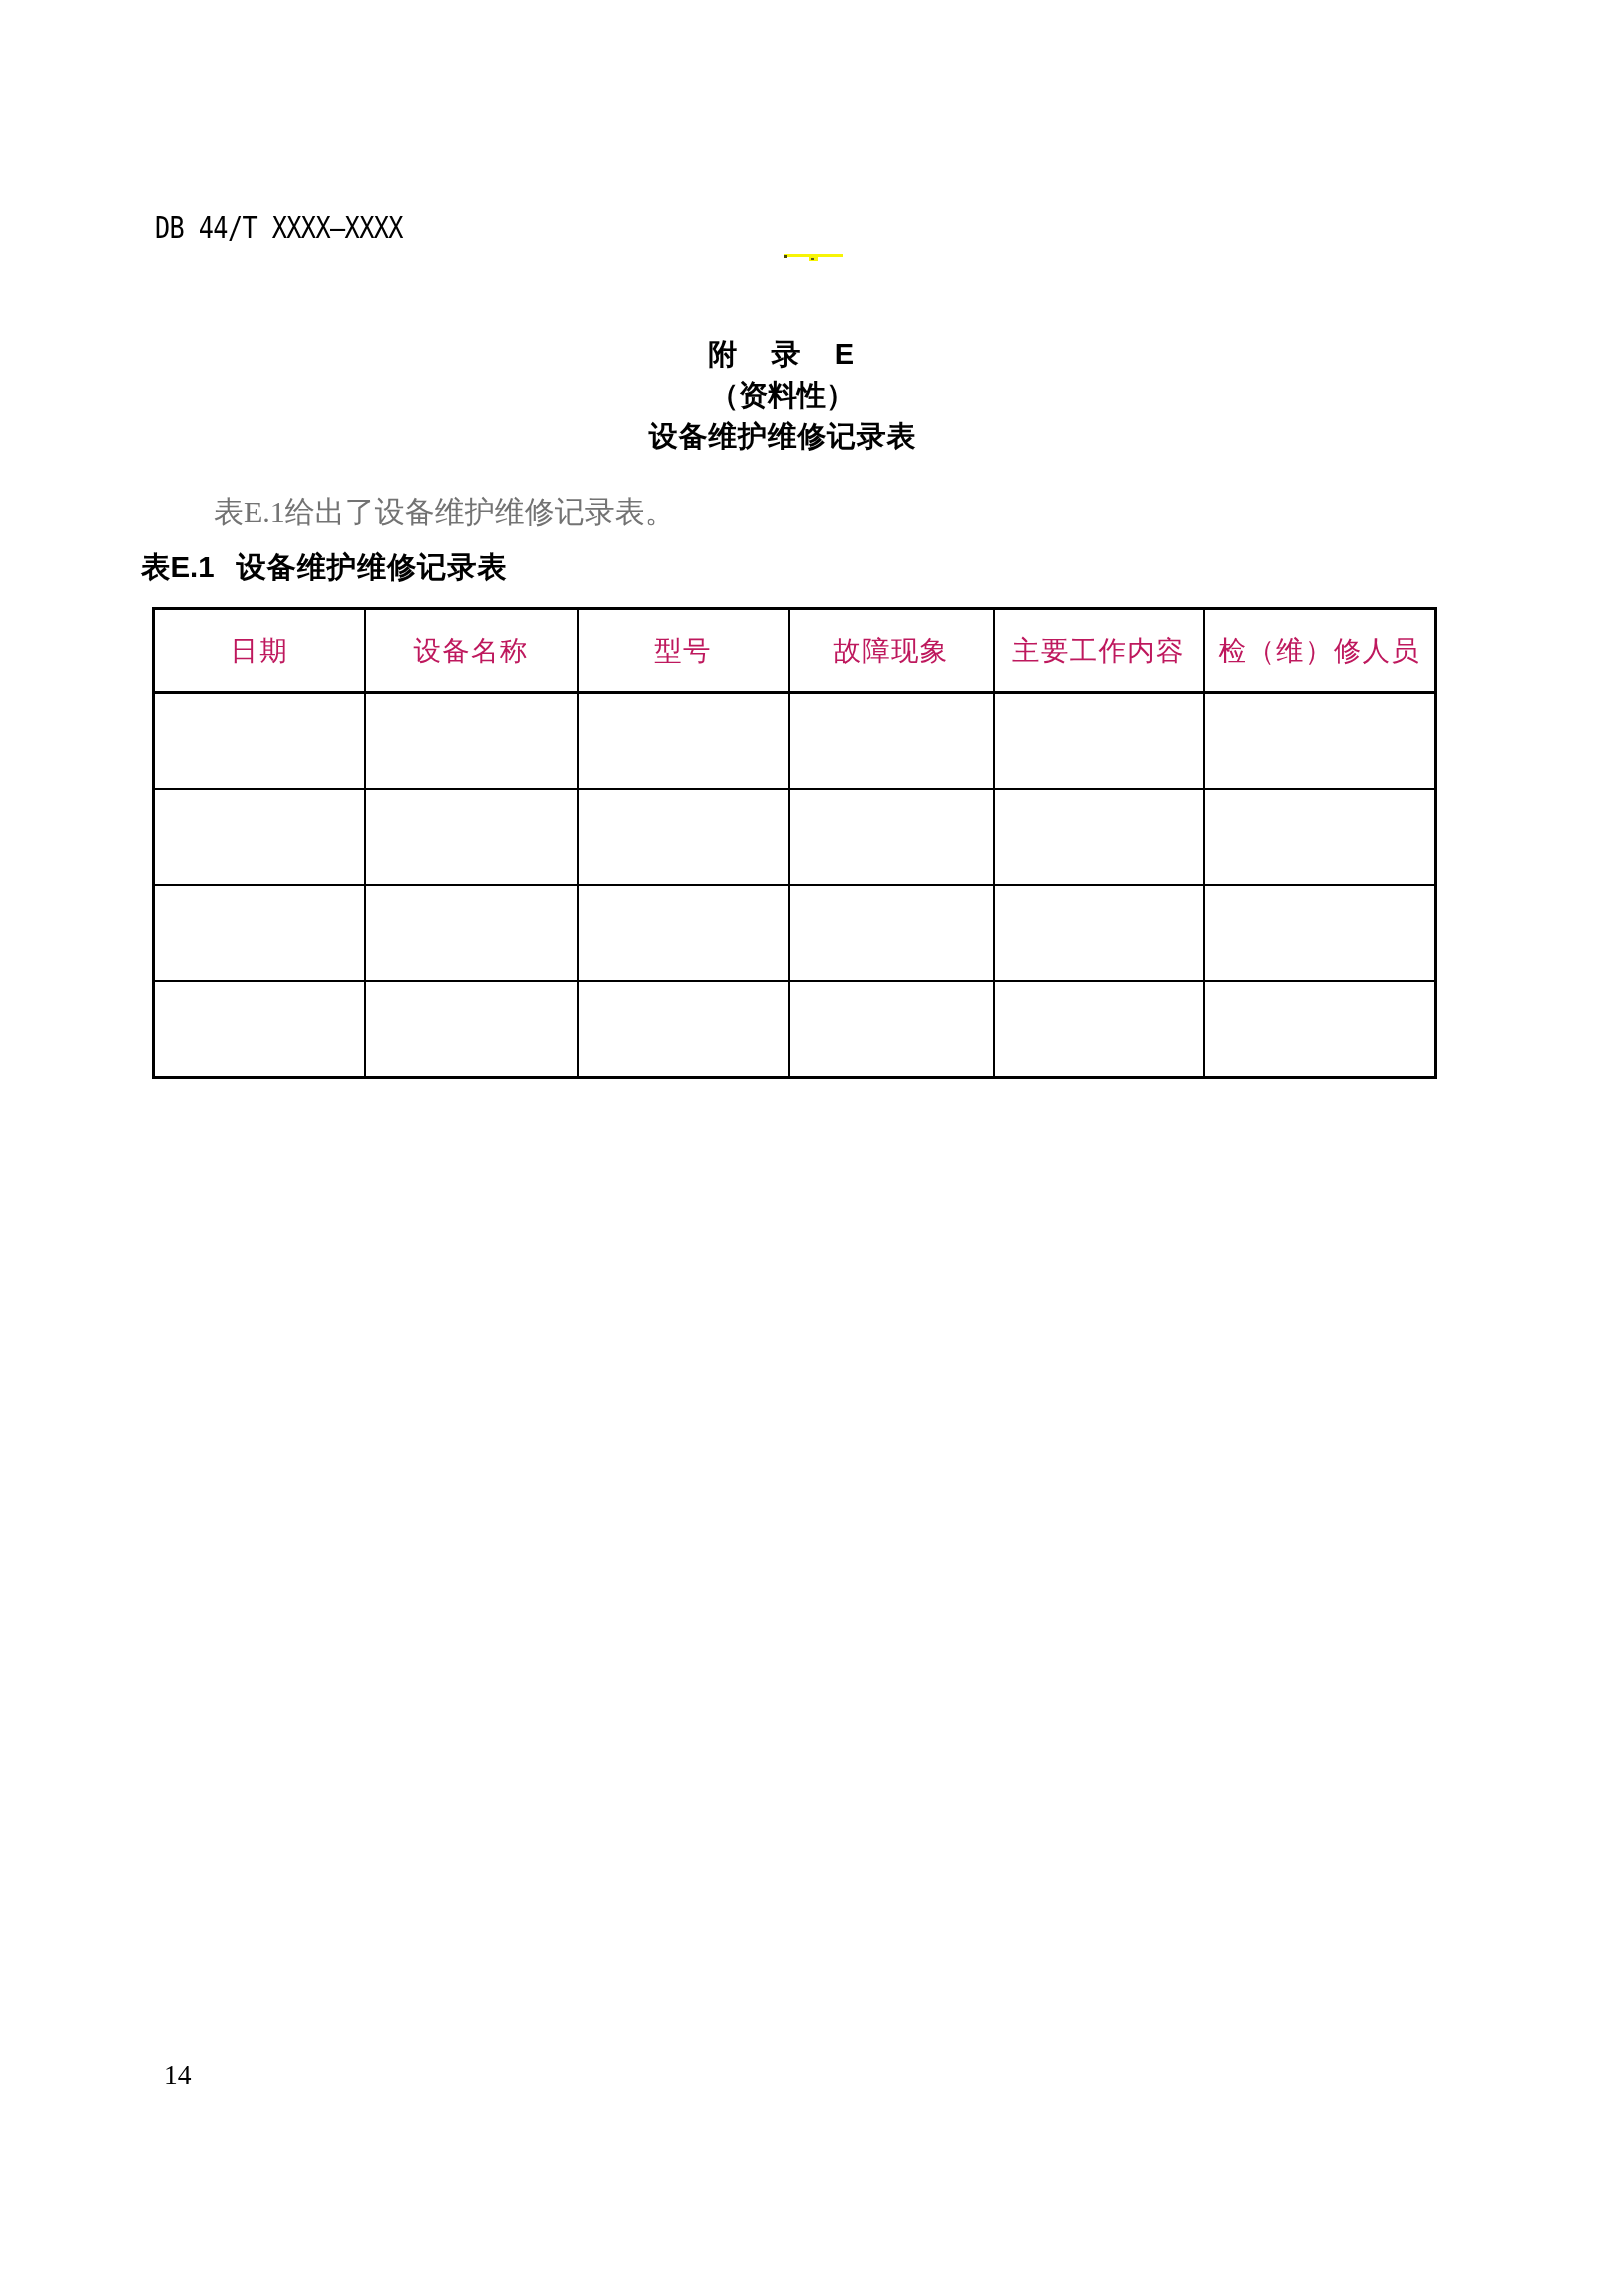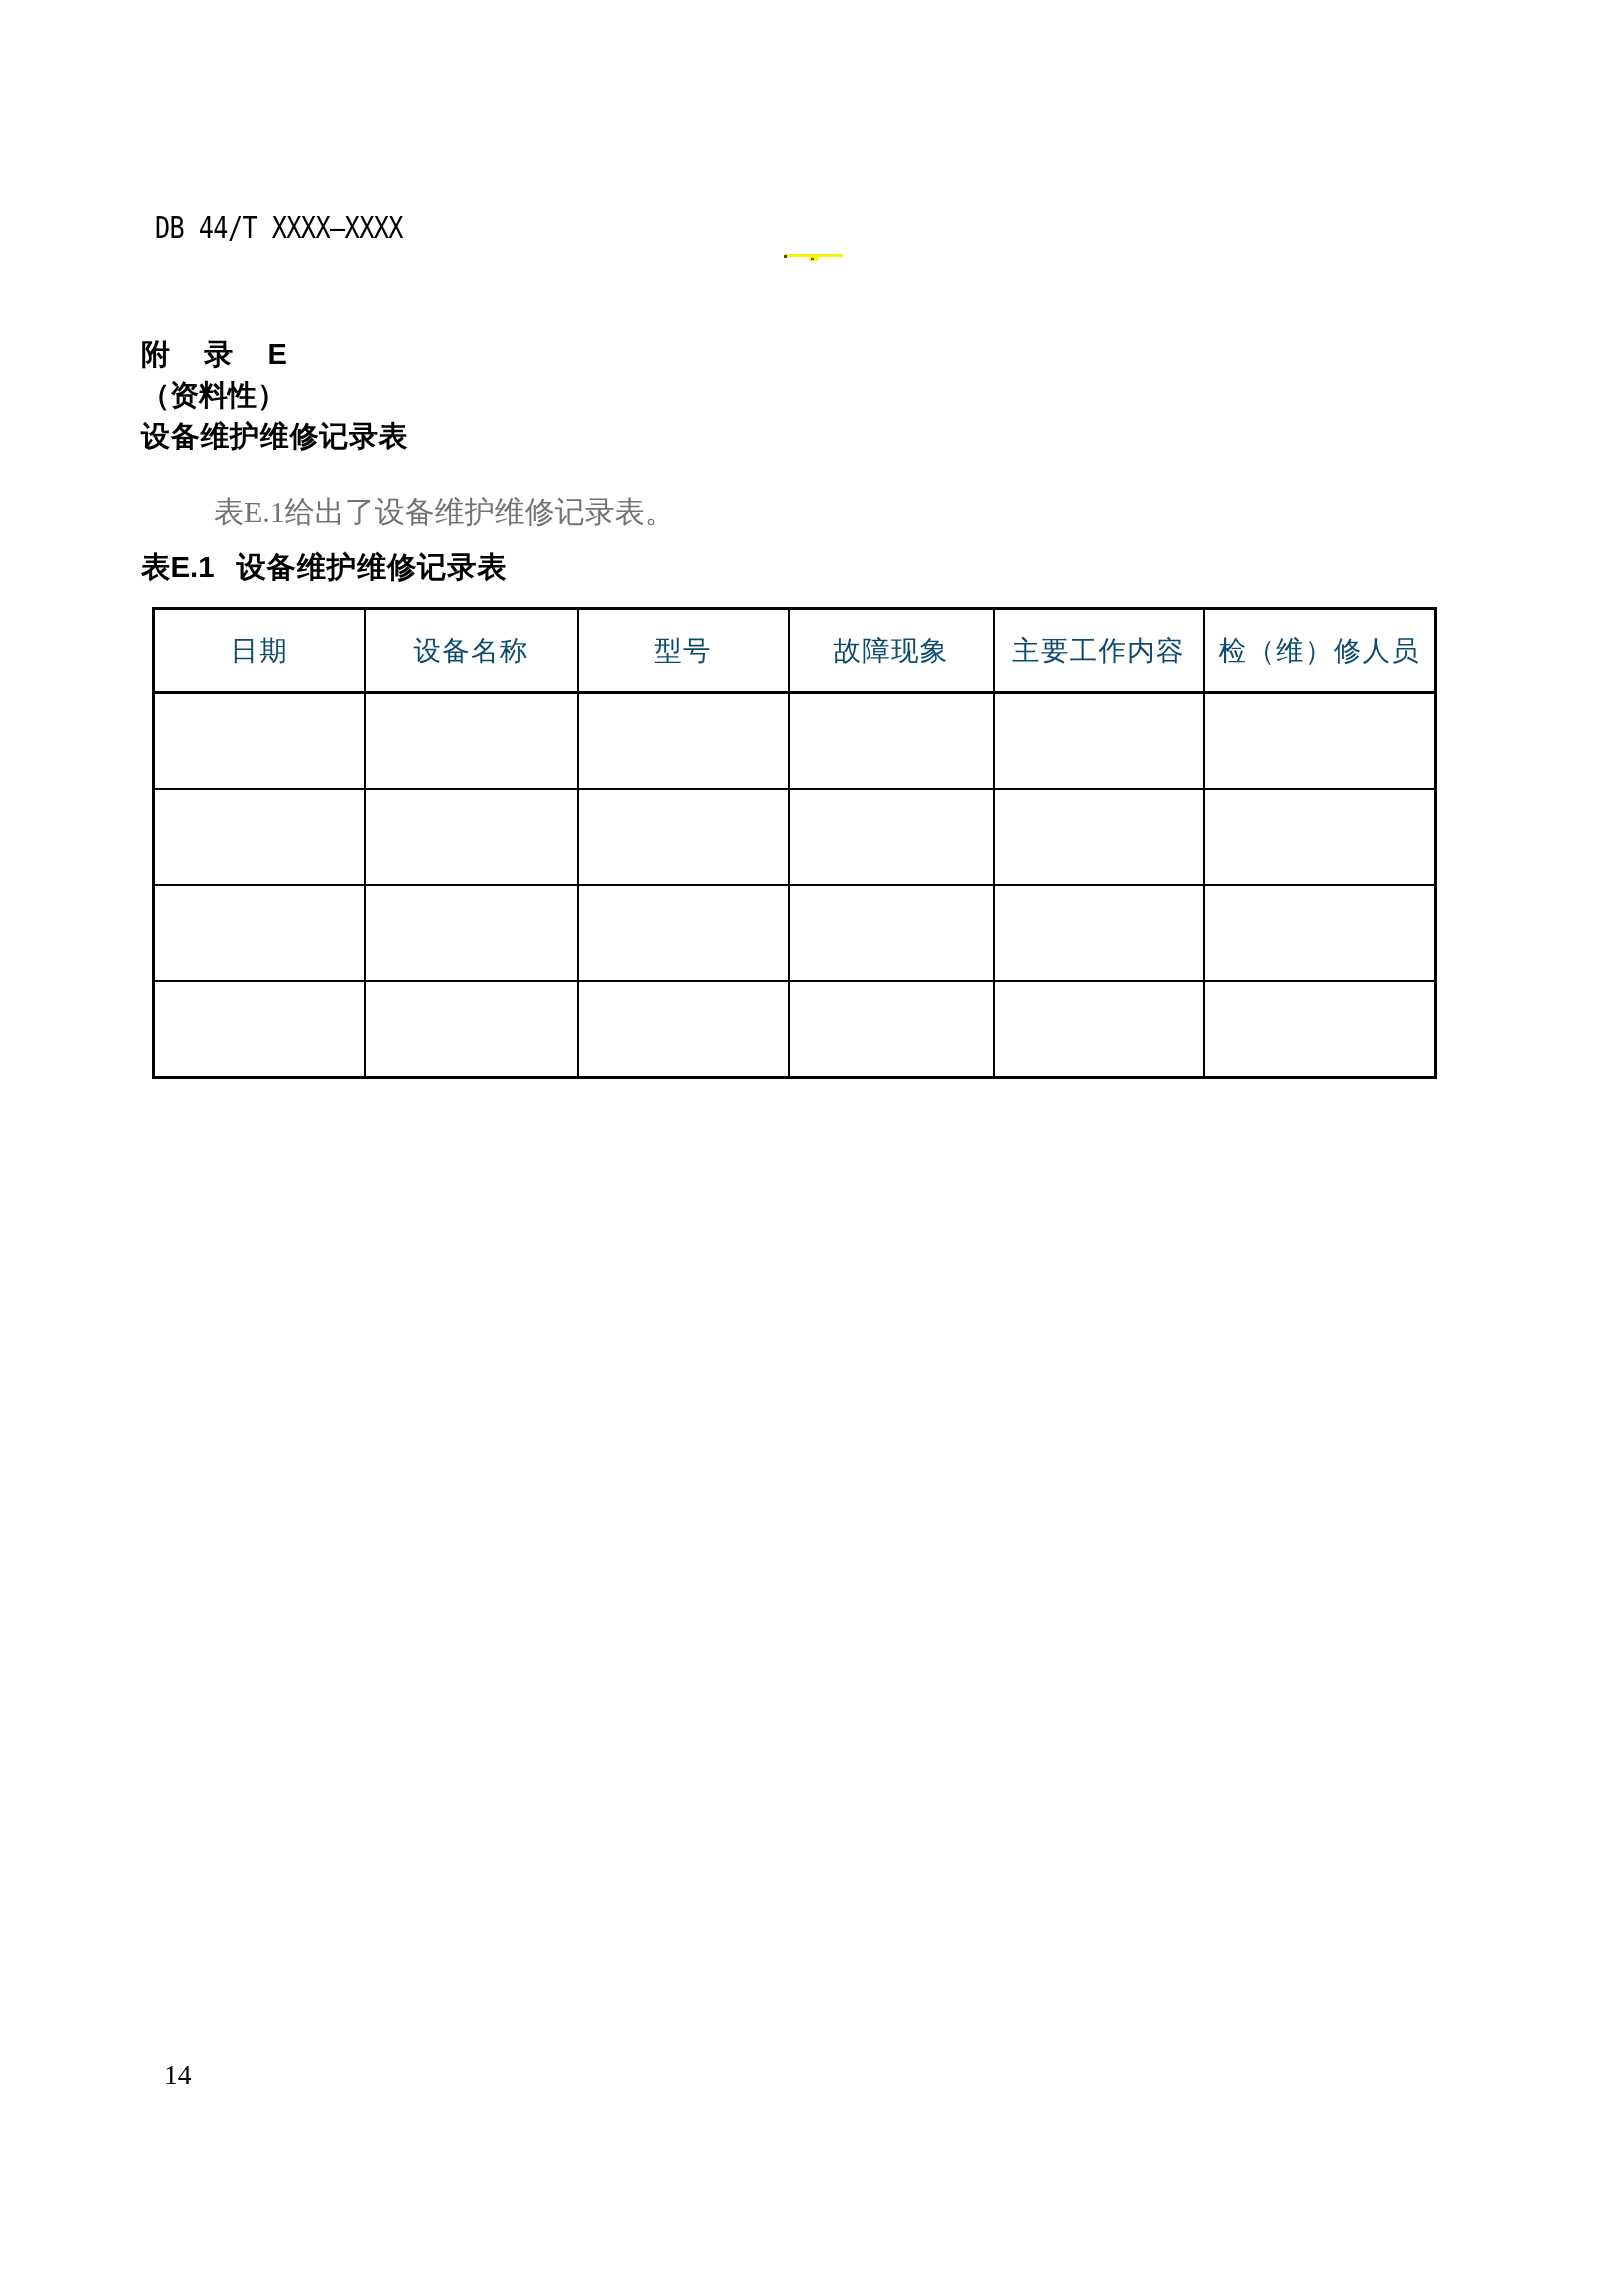--- a/index.html
+++ b/index.html
@@ -65,21 +65,21 @@
     height: 2px;
     background: #5a5a20;
   }
 
   
   .title-block {
     position: absolute;
     left: 141px;
     top: 339px;
     width: 1283px;
-    text-align: left;
+    text-align: center;
     font-family: "Liberation Sans", "DejaVu Sans", sans-serif;
     font-weight: bold;
     color: #000;
   }
   .title-line1 {
     font-size: 29px;
     line-height: 30px;
     letter-spacing: 2.6px;
     margin-bottom: 10.5px;
     white-space: pre;
@@ -139,21 +139,21 @@
     border: 2px solid #000;
     border-bottom: 3.3px solid #000;
     height: 81px;
     font-family: "Liberation Serif", serif;
     font-weight: normal;
     font-size: 27.5px;
     letter-spacing: 1.3px;
     text-align: center;
     vertical-align: middle;
     padding: 0;
-    color: #0c4a6e;
+    color: #be185d;
   }
   table.record td {
     border: 2px solid #000;
     height: 94px;
     padding: 0;
   }
 
   
   .page-num {
     position: absolute;

